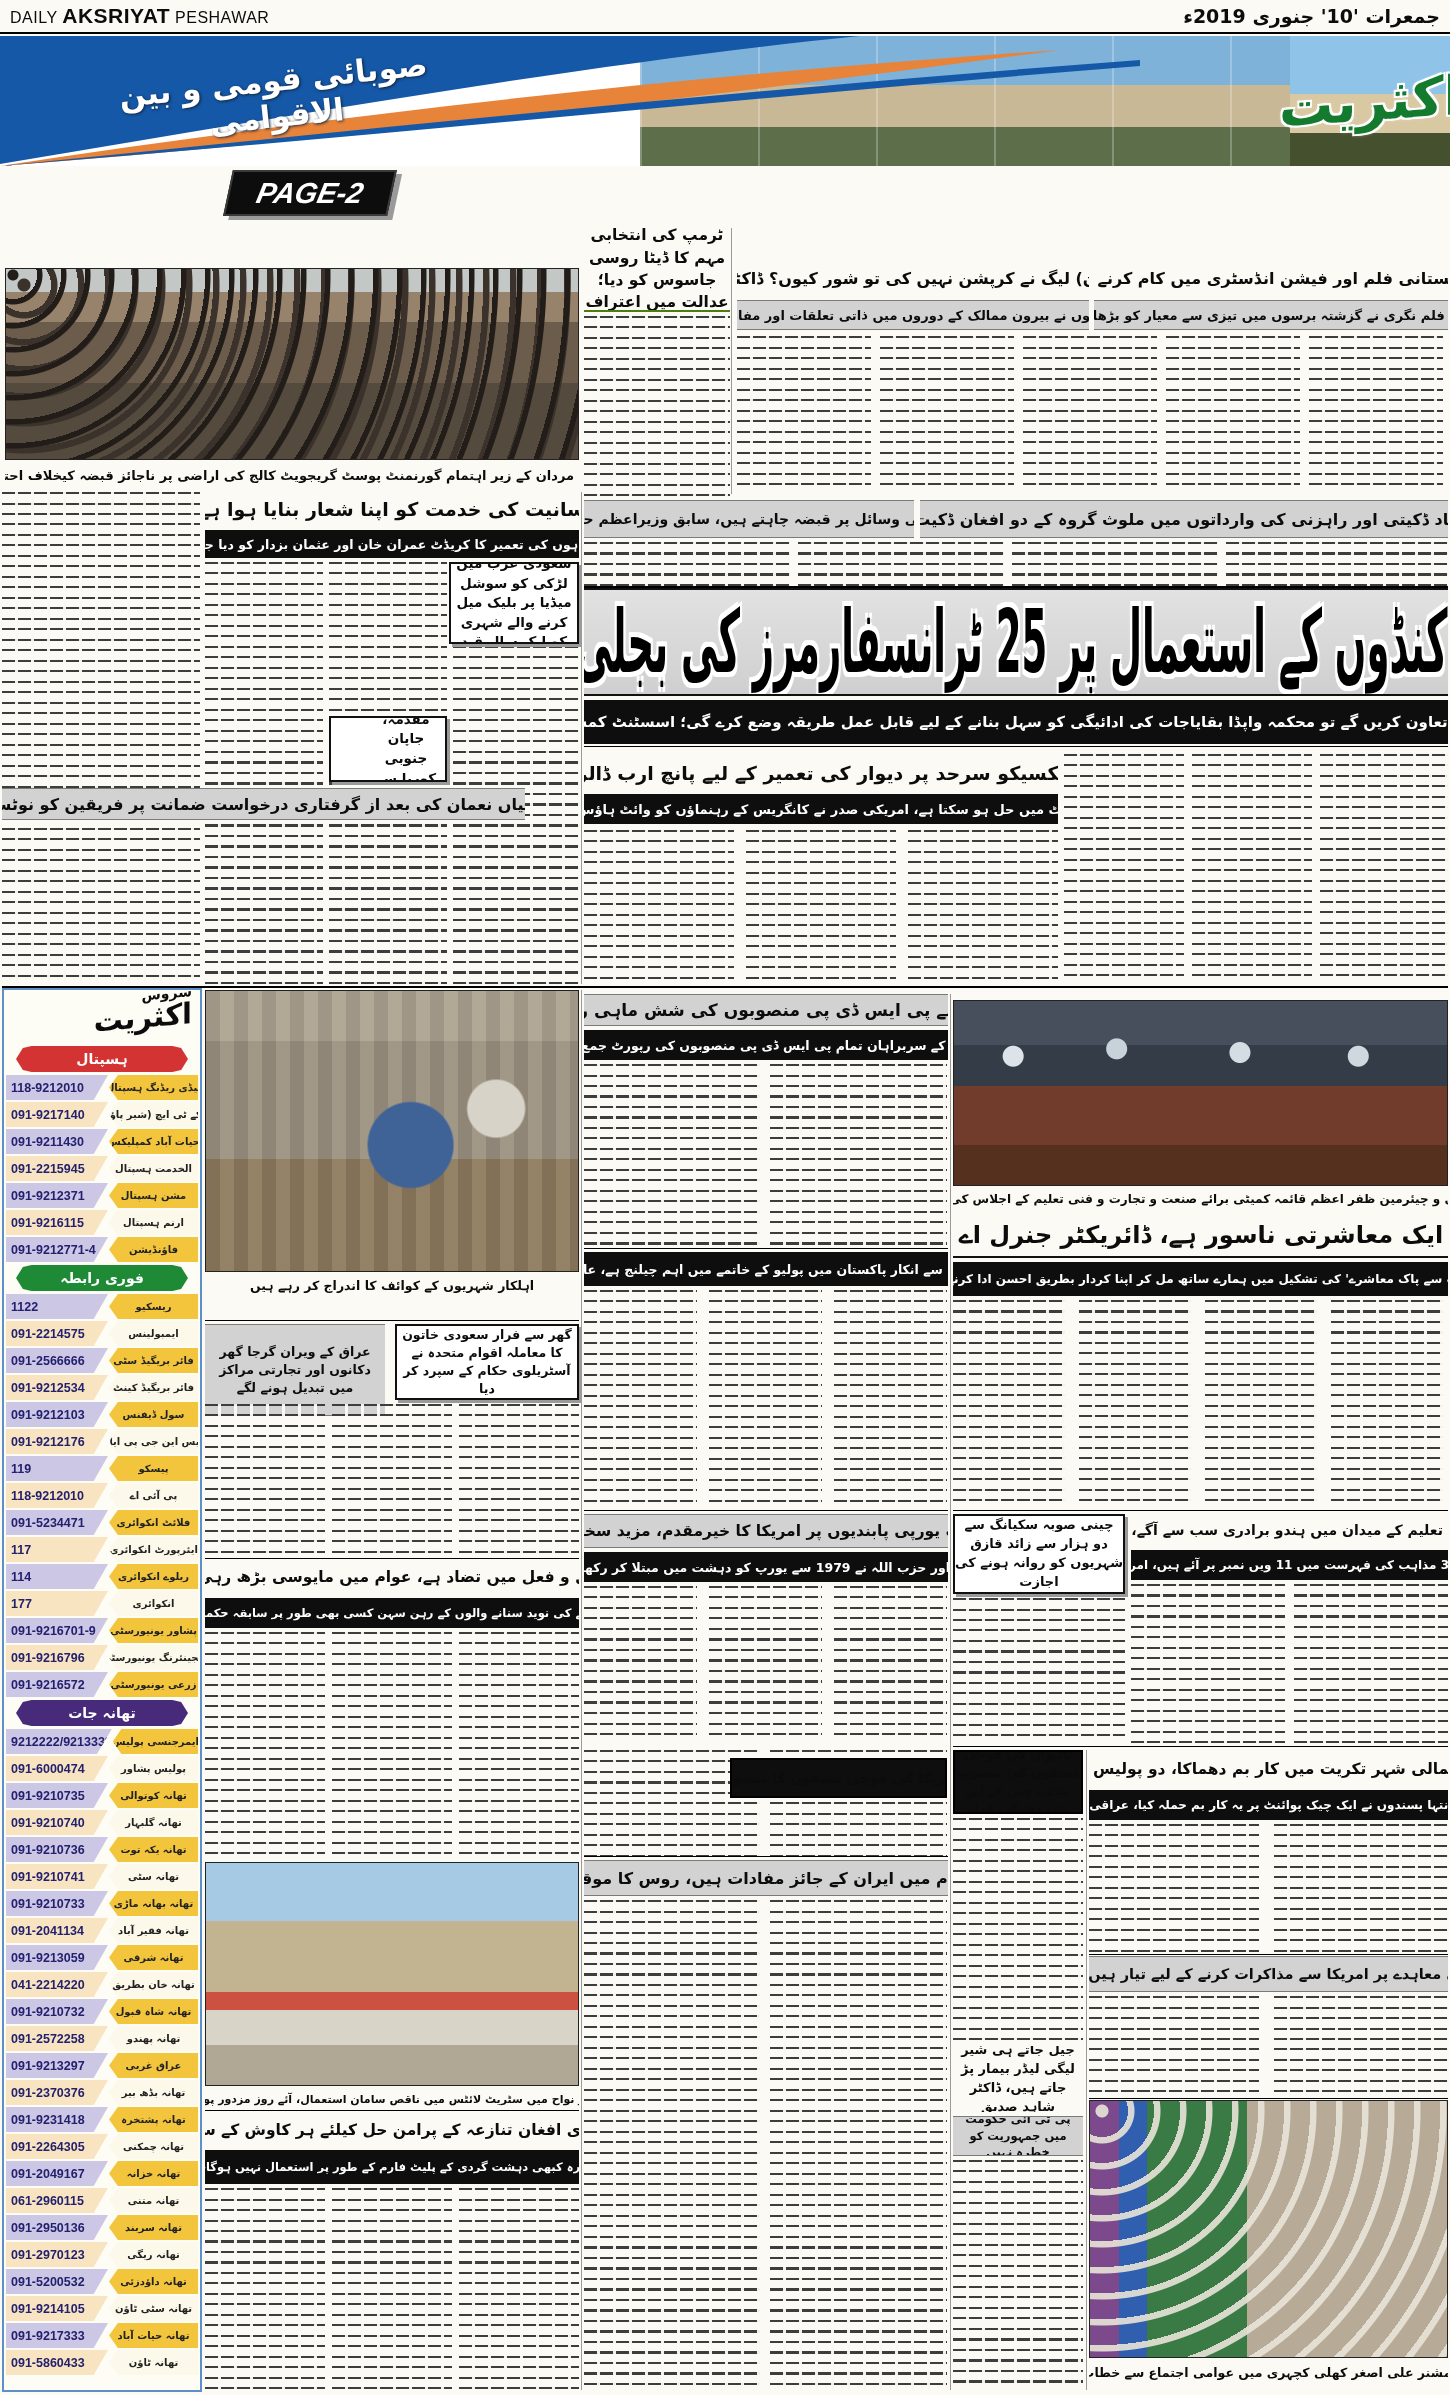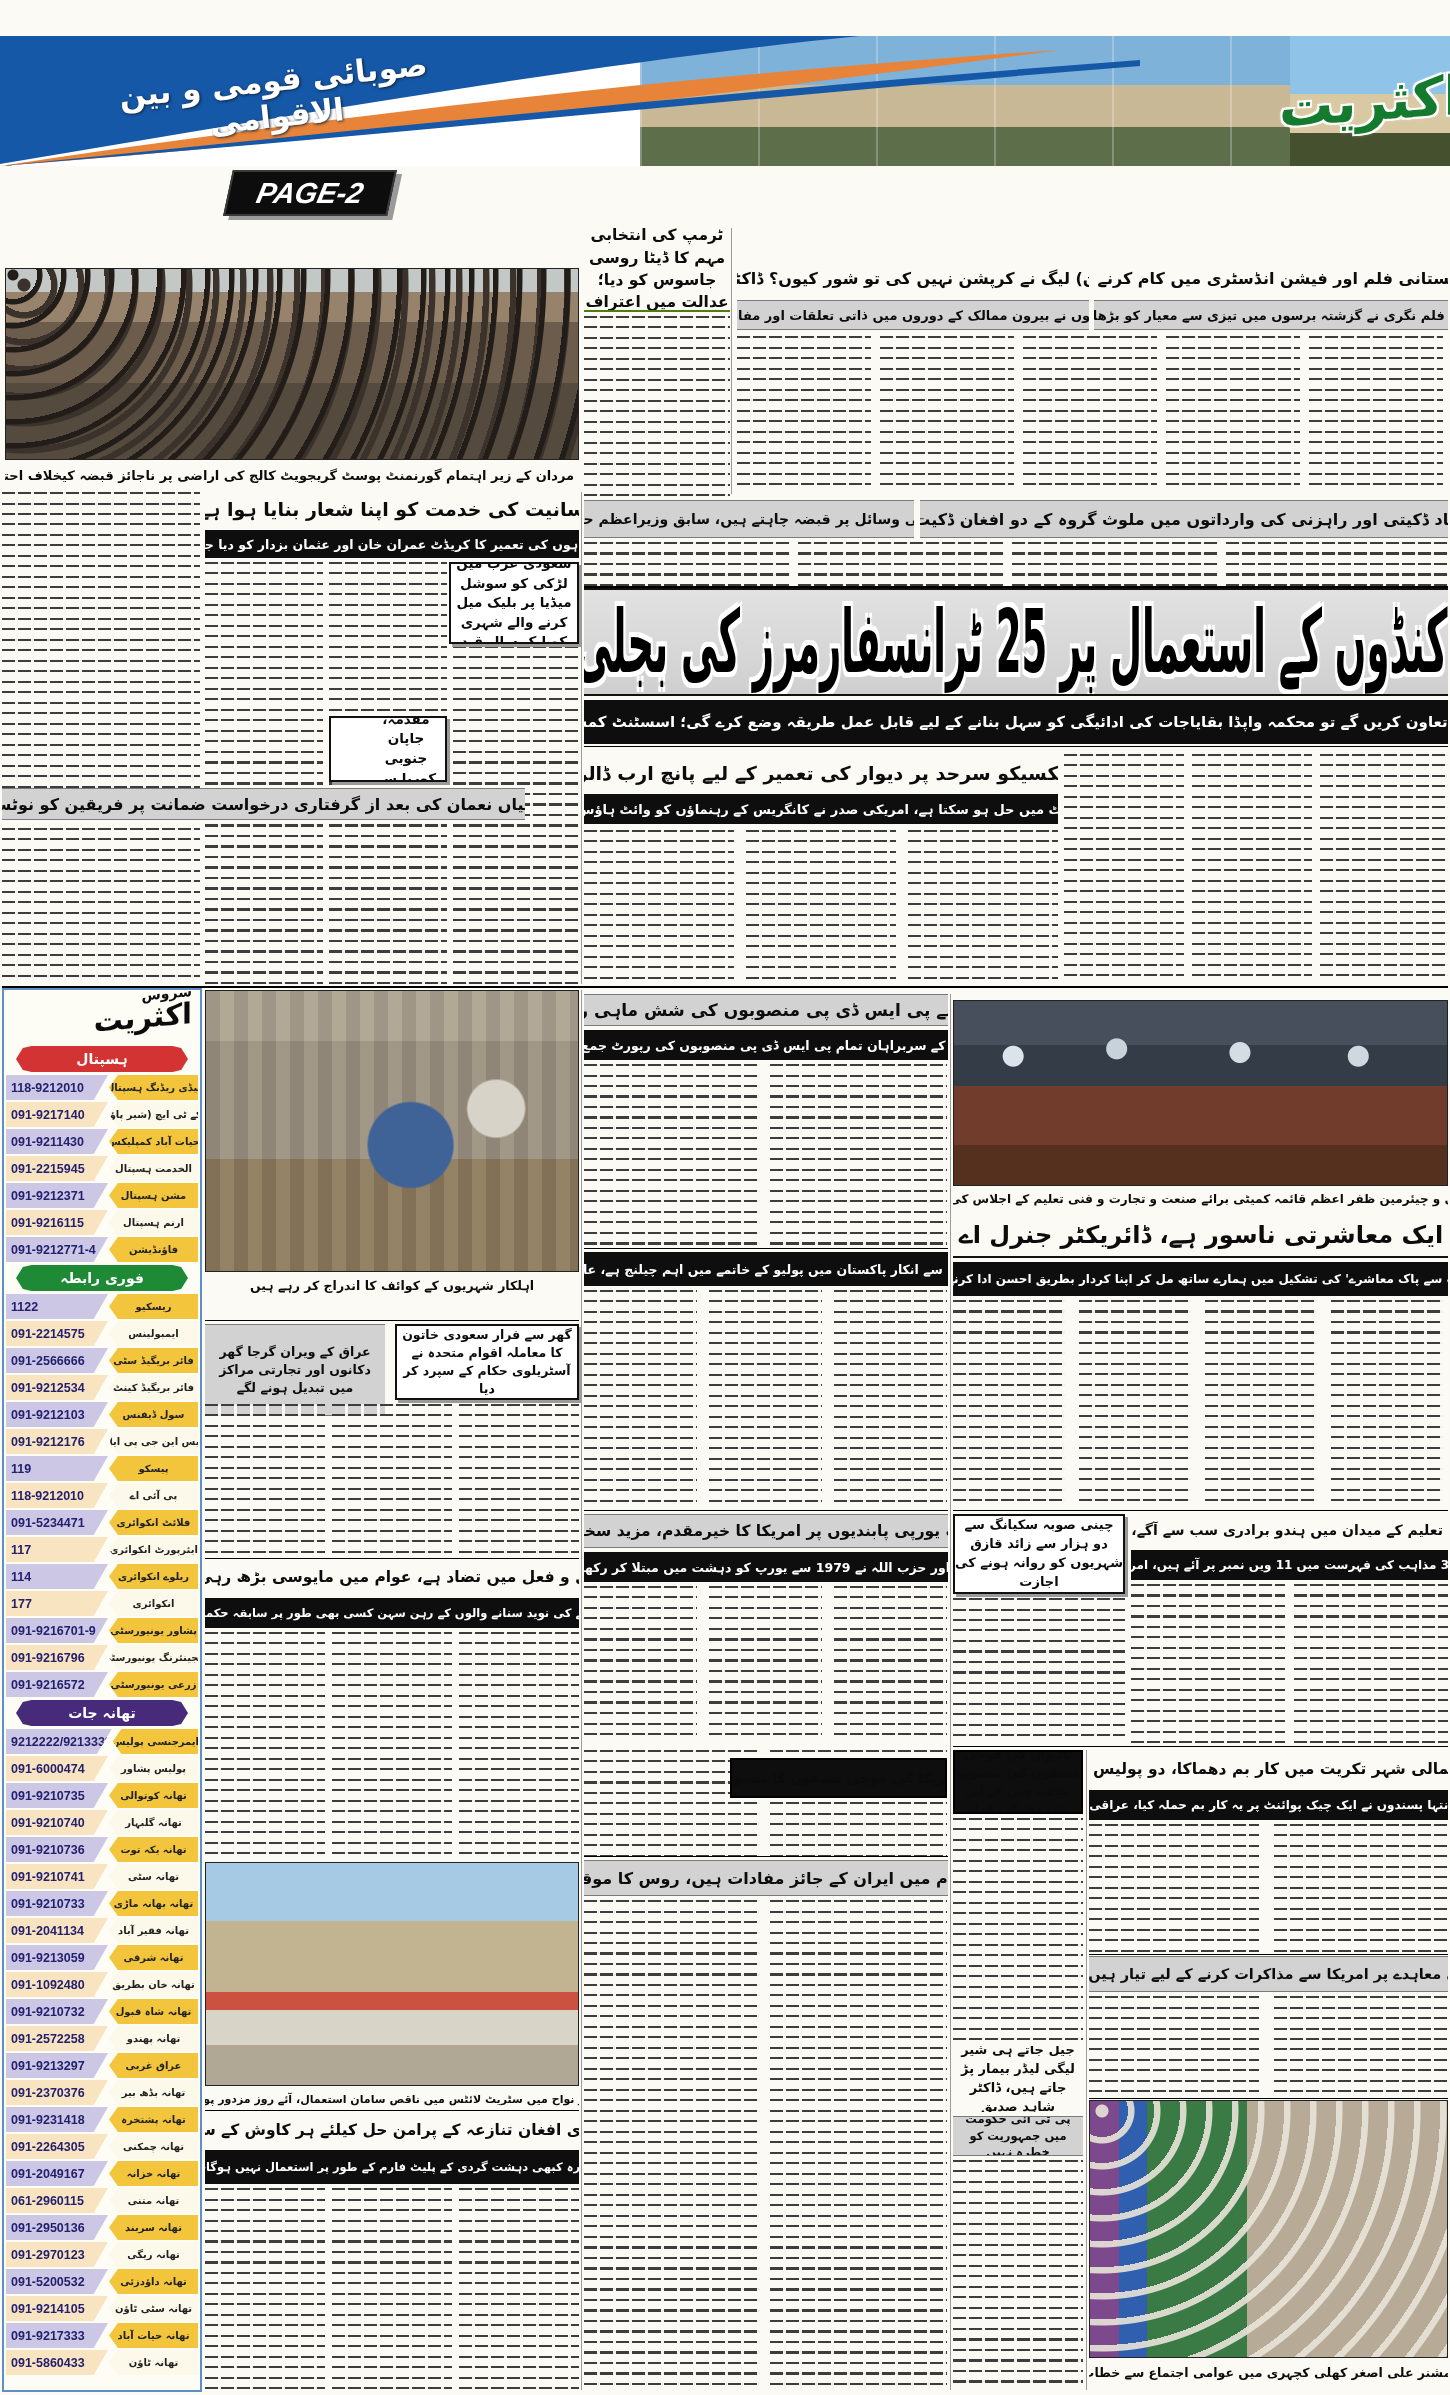--- a/index.html
+++ b/index.html
@@ -85,20 +85,24 @@
         direction:rtl;overflow:hidden;white-space:nowrap;color:#222;
         clip-path:polygon(0 50%,10% 0,100% 0,100% 100%,10% 100%);}
   .drow.a .dnum{background:#cdc7e6}.drow.a .dlbl{background:#f2c53d}
   .drow.b .dnum{background:#f9e4c2}.drow.b .dlbl{background:#fcf8ea}
 </style>
 </head>
 <body>
 
 <div id="page">
 
+  <div class="abs" id="topbar">
+    <span class="en"><span>DAILY</span> <b>AKSRIYAT</b> <span>PESHAWAR</span></span>
+    <span class="dt">جمعرات '10' جنوری 2019ء</span>
+  </div>
 
   <div class="abs" id="banner">
     <div id="collage"></div>
     <svg style="position:absolute;left:0;top:0;" width="1450" height="130" viewBox="0 0 1450 130">
       <path d="M0,0 L860,0 C600,26 300,78 0,128 Z" fill="#1558a8"></path>
       <path d="M0,130 C340,78 700,38 1060,14 C700,62 340,104 0,130 Z" fill="#e8833a"></path>
       <path d="M0,130 C380,92 760,52 1140,24 L1140,30 C760,60 380,100 0,130 Z" fill="#1558a8"></path>
     </svg>
     <div id="slogan">صوبائی قومی و بین الاقوامی</div>
     <div id="mast">
@@ -306,21 +310,21 @@
         </div>
         <div class="drow b">
           <span class="dnum">091-2041134</span>
           <span class="dlbl">تھانہ فقیر آباد</span>
         </div>
         <div class="drow a">
           <span class="dnum">091-9213059</span>
           <span class="dlbl">تھانہ شرقی</span>
         </div>
         <div class="drow b">
-          <span class="dnum">091-1092480</span>
+          <span class="dnum">041-2214220</span>
           <span class="dlbl">تھانہ خان بطریق</span>
         </div>
         <div class="drow a">
           <span class="dnum">091-9210732</span>
           <span class="dlbl">تھانہ شاہ قبول</span>
         </div>
         <div class="drow b">
           <span class="dnum">091-2572258</span>
           <span class="dlbl">تھانہ پھندو</span>
         </div>

